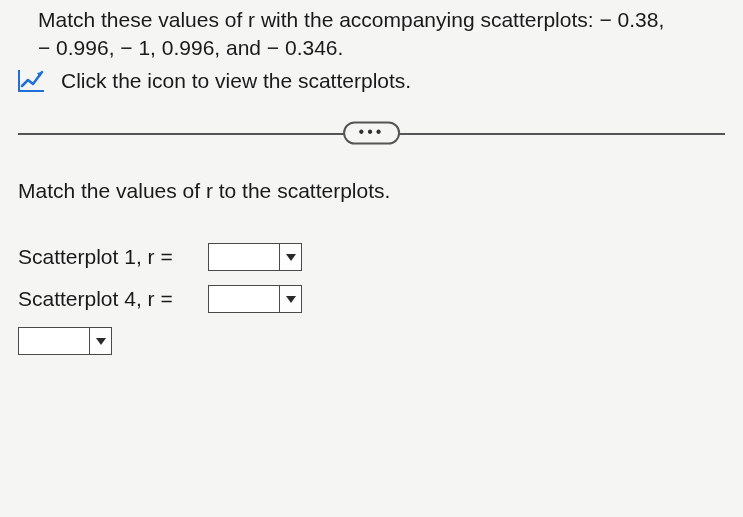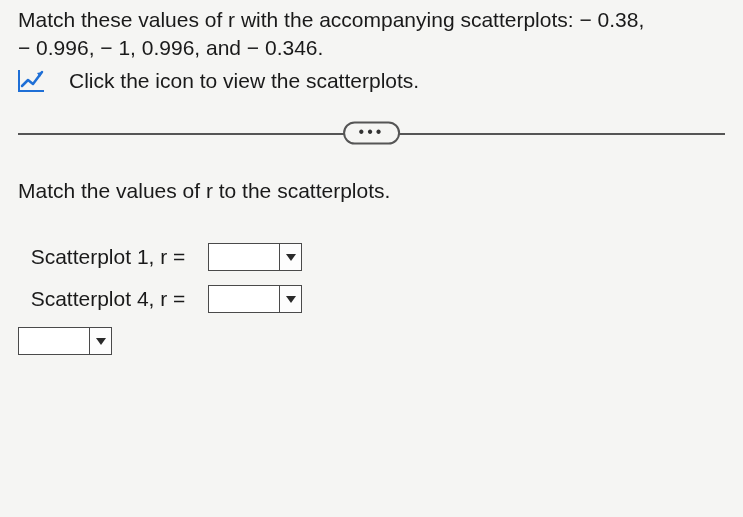--- a/index.html
+++ b/index.html
@@ -14,25 +14,26 @@
       font-family: Arial, Helvetica, sans-serif;
       font-size: 21px;
       color: #1a1a1a;
       padding: 6px 18px 18px 18px;
       position: relative;
       overflow: hidden;
     }
     .intro {
       line-height: 1.35;
       margin-bottom: 6px;
+      margin-left: 20px;
     }
     .icon-row {
       display: flex;
       align-items: center;
-      gap: 25px;
+      gap: 17px;
       margin-bottom: 28px;
     }
     .chart-icon {
       width: 26px;
       height: 22px;
       position: relative;
       border-left: 2.5px solid #1e6fd6;
       border-bottom: 2.5px solid #1e6fd6;
     }
     .chart-icon svg {
@@ -70,21 +71,20 @@
       cursor: pointer;
     }
     .instruction {
       margin-bottom: 40px;
     }
     .item-row {
       display: flex;
       align-items: center;
       gap: 10px;
       margin-bottom: 14px;
-      text-align: center;
     }
     .item-label {
       min-width: 180px;
       white-space: nowrap;
     }
     .dropdown {
       display: inline-flex;
       align-items: stretch;
       height: 28px;
       border: 1.5px solid #4a4a4a;

